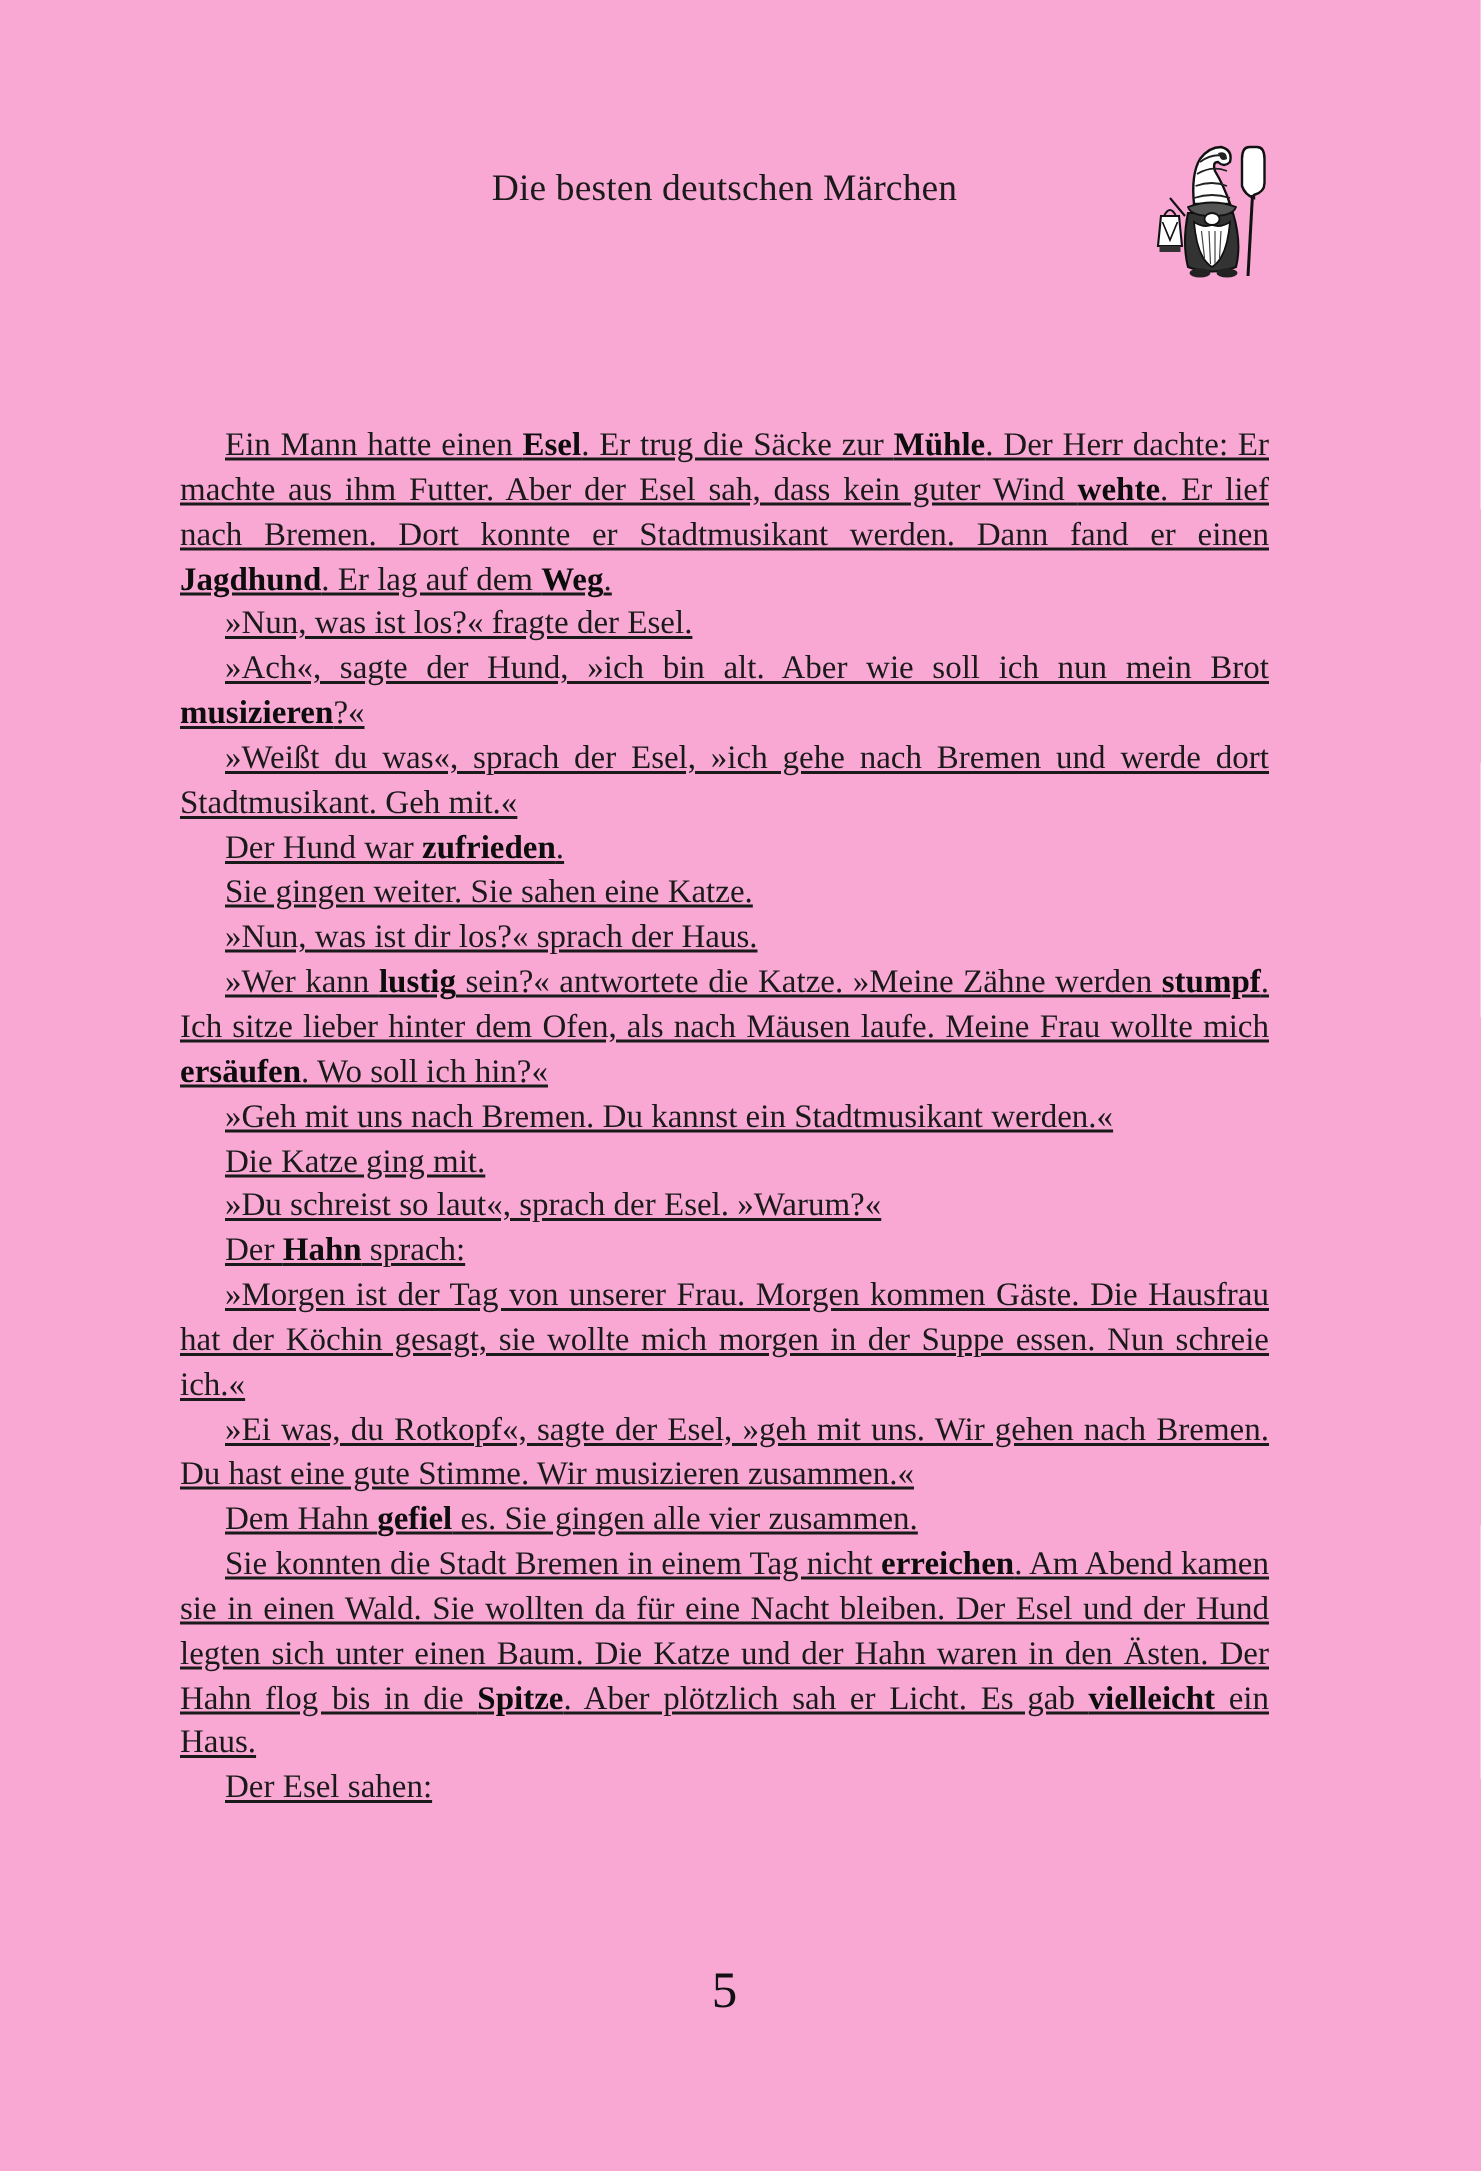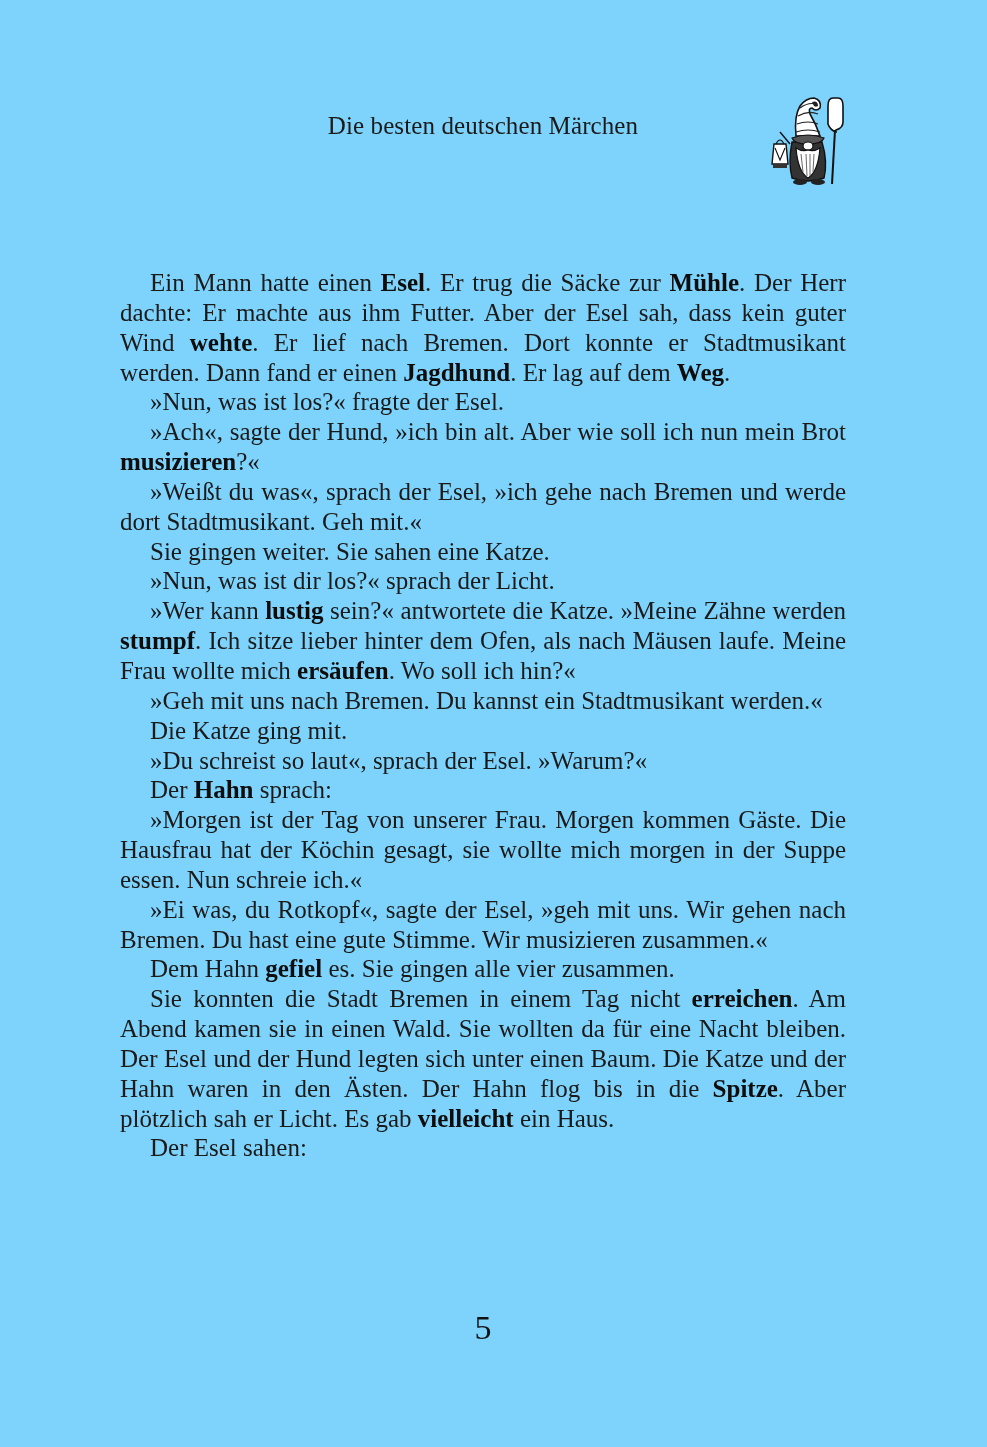--- a/index.html
+++ b/index.html
@@ -1,32 +1,33 @@
 <!DOCTYPE html>
 <html><head>
 <meta charset="utf-8">
 <style>
   html, body { margin: 0; padding: 0; background: #ffffff; }
   body { width: 987px; height: 1447px; position: relative; overflow: hidden; color: #141414; }
-  .page { position: absolute; left: 0; top: 0; width: 987px; height: 1447px; background: #7dd3fc; }
+  .page { position: absolute; left: 0; top: 0; width: 987px; height: 1447px; background: #f9a8d4; }
   .running-head {
     position: absolute; left: 0; width: 966px; top: 112px; text-align: center;
     font-family: "Liberation Serif", "DejaVu Serif", serif; font-size: 25px; color: #1a1a1a;
     letter-spacing: 0.1px;
   }
   .gnome { position: absolute; left: 768px; top: 92px; width: 80px; height: 96px; }
   .title {
     position: absolute; left: 0; width: 966px; top: 194px; text-align: center;
     font-family: "Liberation Serif", "DejaVu Serif", serif; font-weight: bold; font-size: 31px;
     color: #111; letter-spacing: 0.2px;
   }
   .body-text {
-    position: absolute; left: 120px; top: 268px; width: 726px;
-    font-family: "Liberation Serif", "DejaVu Serif", serif; font-size: 25px; line-height: 29.85px;
+    position: absolute; left: 120px; top: 281px; width: 726px;
+    font-family: "Liberation Serif", "DejaVu Serif", serif; font-size: 22px; line-height: 29.85px;
     color: #1a1a1a;
+    text-decoration: underline;
   }
   .body-text p { margin: 0; text-indent: 30px; text-align: justify; }
   .body-text p.last-left { text-align-last: left; }
   .body-text b { font-weight: bold; color: #0d0d0d; }
   .page-number {
     position: absolute; left: 0; width: 966px; top: 1309px; text-align: center;
     font-family: "Liberation Serif", "DejaVu Serif", serif; font-size: 34px; color: #111;
   }
 </style>
 </head>
@@ -63,22 +64,23 @@
     <rect x="5" y="72" width="14" height="4" fill="#333"></rect>
     <path d="M8 52 Q12 44 16 52" stroke="#111" stroke-width="1.2" fill="none"></path>
   </svg>
 
 
   <div class="body-text" id="body-text">
       <p class="last-left"><span>Ein Mann hatte einen </span><b>Esel</b><span>. Er trug die Säcke zur </span><b>Mühle</b><span>. Der Herr dachte: Er machte aus ihm Futter. Aber der Esel sah, dass kein guter Wind </span><b>wehte</b><span>. Er lief nach Bremen. Dort konnte er Stadtmusikant werden. Dann fand er einen </span><b>Jagdhund</b><span>. Er lag auf dem </span><b>Weg</b><span>.</span></p>
       <p class="last-left"><span>»Nun, was ist los?« fragte der Esel.</span></p>
       <p class="last-left"><span>»Ach«, sagte der Hund, »ich bin alt. Aber wie soll ich nun mein Brot </span><b>musizieren</b><span>?«</span></p>
       <p class="last-left"><span>»Weißt du was«, sprach der Esel, »ich gehe nach Bremen und werde dort Stadtmusikant. Geh mit.«</span></p>
+      <p class="last-left"><span>Der Hund war </span><b>zufrieden</b><span>.</span></p>
       <p class="last-left"><span>Sie gingen weiter. Sie sahen eine Katze.</span></p>
-      <p class="last-left"><span>»Nun, was ist dir los?« sprach der Licht.</span></p>
+      <p class="last-left"><span>»Nun, was ist dir los?« sprach der Haus.</span></p>
       <p class="last-left"><span>»Wer kann </span><b>lustig</b><span> sein?« antwortete die Katze. »Meine Zähne werden </span><b>stumpf</b><span>. Ich sitze lieber hinter dem Ofen, als nach Mäusen laufe. Meine Frau wollte mich </span><b>ersäufen</b><span>. Wo soll ich hin?«</span></p>
       <p class="last-left"><span>»Geh mit uns nach Bremen. Du kannst ein Stadtmusikant werden.«</span></p>
       <p class="last-left"><span>Die Katze ging mit.</span></p>
       <p class="last-left"><span>»Du schreist so laut«, sprach der Esel. »Warum?«</span></p>
       <p class="last-left"><span>Der </span><b>Hahn</b><span> sprach:</span></p>
       <p class="last-left"><span>»Morgen ist der Tag von unserer Frau. Morgen kommen Gäste. Die Hausfrau hat der Köchin gesagt, sie wollte mich morgen in der Suppe essen. Nun schreie ich.«</span></p>
       <p class="last-left"><span>»Ei was, du Rotkopf«, sagte der Esel, »geh mit uns. Wir gehen nach Bremen. Du hast eine gute Stimme. Wir musizieren zusammen.«</span></p>
       <p class="last-left"><span>Dem Hahn </span><b>gefiel</b><span> es. Sie gingen alle vier zusammen.</span></p>
       <p class="last-left"><span>Sie konnten die Stadt Bremen in einem Tag nicht </span><b>erreichen</b><span>. Am Abend kamen sie in einen Wald. Sie wollten da für eine Nacht bleiben. Der Esel und der Hund legten sich unter einen Baum. Die Katze und der Hahn waren in den Ästen. Der Hahn flog bis in die </span><b>Spitze</b><span>. Aber plötzlich sah er Licht. Es gab </span><b>vielleicht</b><span> ein Haus.</span></p>
       <p class="last-left"><span>Der Esel sahen:</span></p>

